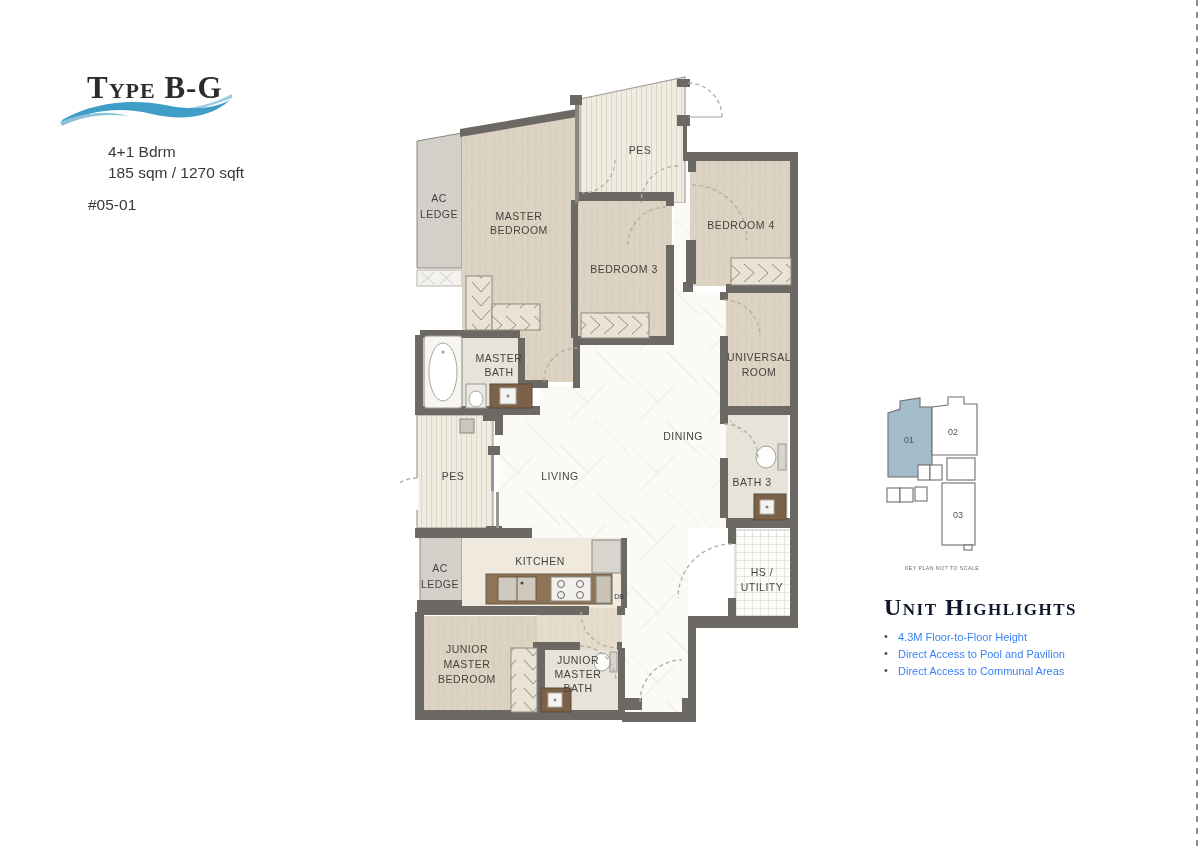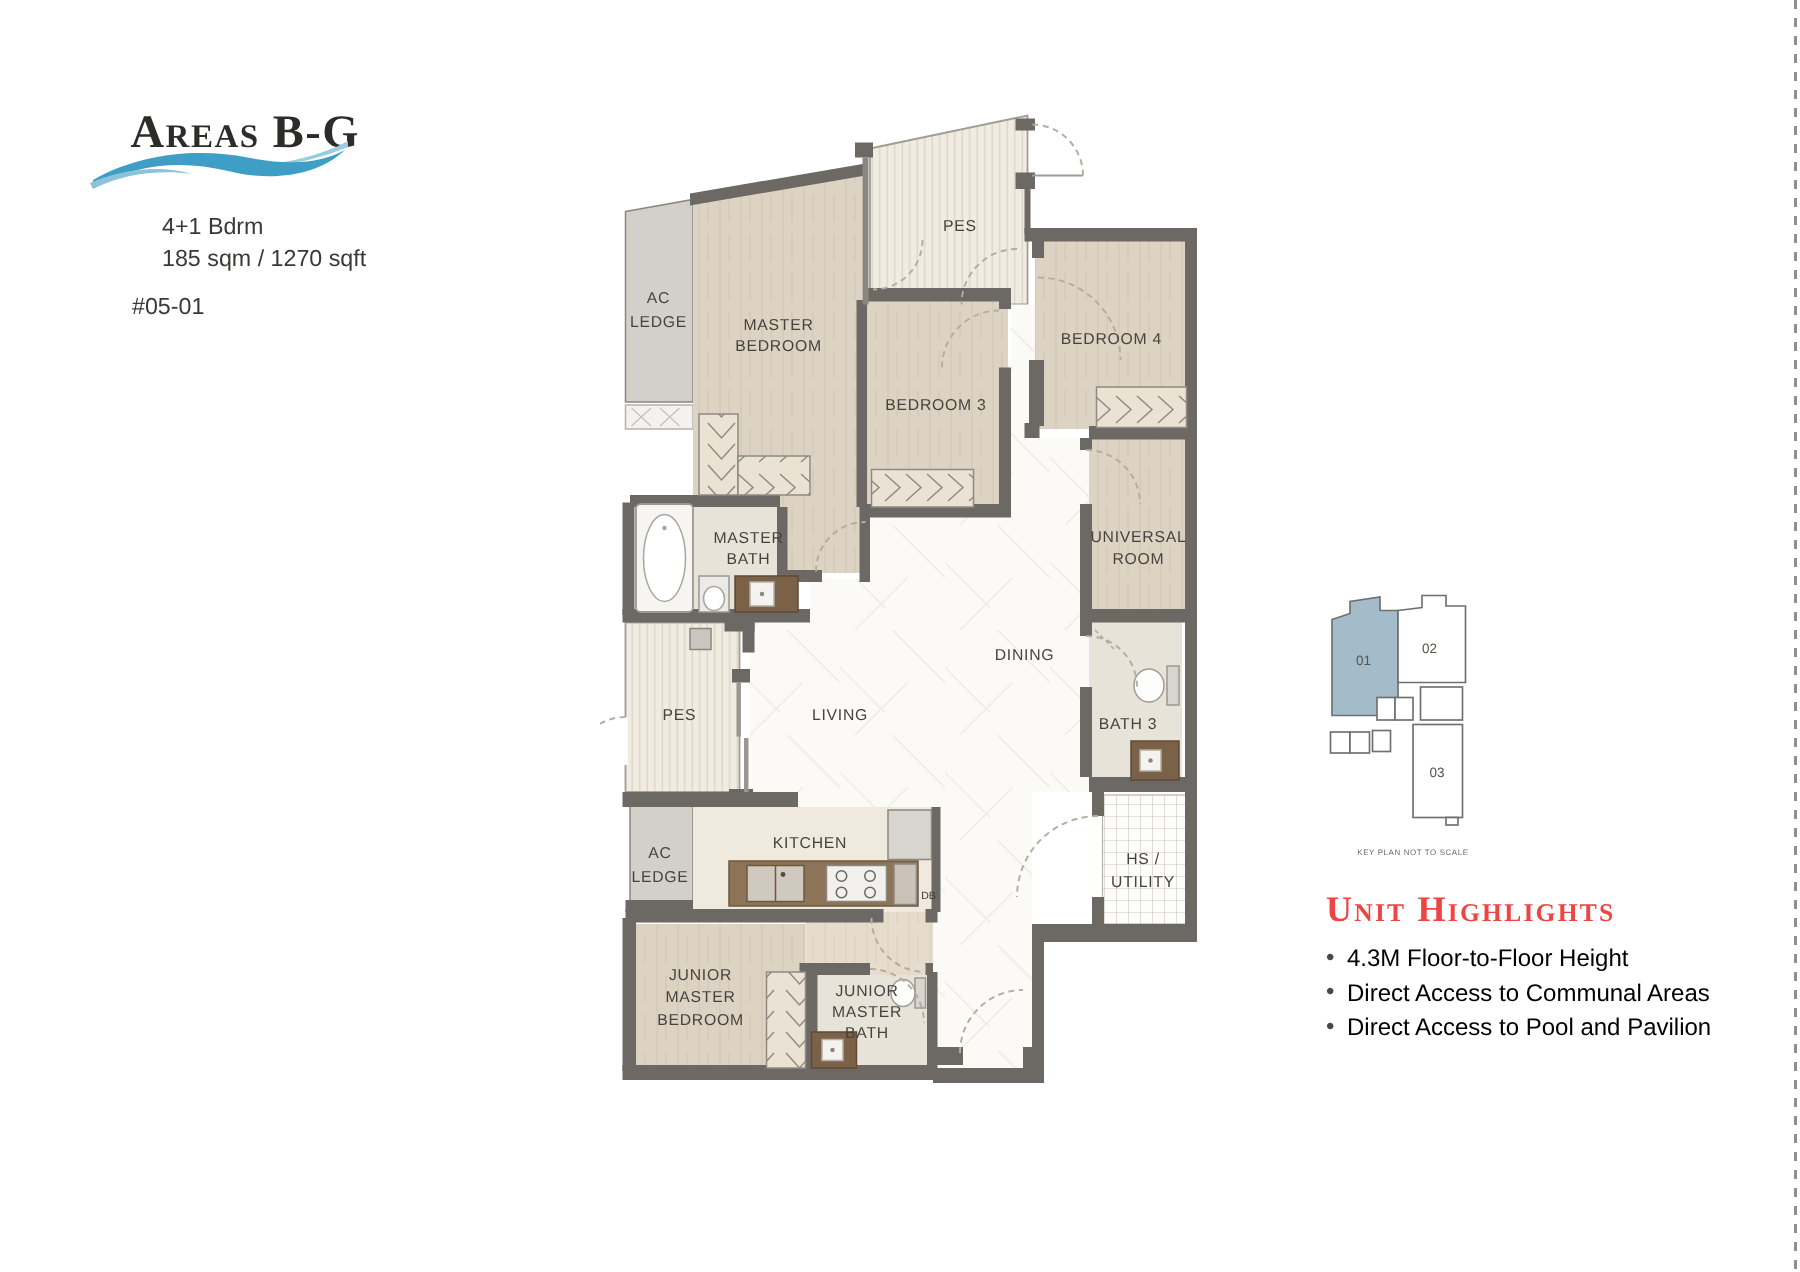--- a/index.html
+++ b/index.html
@@ -5,41 +5,41 @@
   html,body{margin:0;padding:0;background:#ffffff;}
   #page{position:relative;width:1200px;height:848px;background:#ffffff;overflow:hidden;
         font-family:"Liberation Sans", sans-serif;}
   .abs{position:absolute;}
   #type-title{left:87px;top:70px;font-family:"Liberation Serif", serif;
      font-variant:small-caps;font-size:31px;font-weight:bold;color:#2e2c29;letter-spacing:1px;}
   #unit-info{left:88px;top:141px;font-size:15.5px;color:#3b3936;line-height:1.38;margin-left:20px;}
   #unit-number{left:88px;top:196px;font-size:15.5px;color:#3b3936;}
   #highlights{left:884px;top:594px;width:310px;}
   #highlights h2{margin:0;font-family:"Liberation Serif", serif;font-variant:small-caps;
-     font-size:24px;font-weight:bold;color:#ef4444;letter-spacing:1.5px;}
+     font-size:24px;font-weight:bold;color:#0f172a;letter-spacing:1.5px;}
   #highlights ul{list-style:none;margin:10px 0 0 0;padding:0;}
-  #highlights li{font-size:16px;color:#000000;margin:0 0 5px 0;padding-left:14px;position:relative;}
+  #highlights li{font-size:11px;color:#3b82f6;margin:0 0 5px 0;padding-left:14px;position:relative;}
   #highlights li::before{content:"•";position:absolute;left:0;top:-1px;color:#4a4745;}
   #cutline{left:1196px;top:0;width:2px;height:848px;
      background:repeating-linear-gradient(180deg,#8f8f8f 0 6px,transparent 6px 12px);}
   svg text{font-family:"Liberation Sans", sans-serif;}
   .roomlbl{font-size:10.5px;fill:#45433e;letter-spacing:.5px;text-anchor:middle;}
   .tinylbl{font-size:7px;fill:#3a3a3a;text-anchor:middle;}
   .kplbl{font-size:9px;fill:#55534f;text-anchor:middle;}
   .kpcap{font-size:5.3px;fill:#6a6a6a;letter-spacing:.4px;text-anchor:middle;}
   .wall{fill:#6c6964;}
   .door{fill:none;stroke:#b3ada2;stroke-width:1.3;stroke-dasharray:4 3;}
   .ward{fill:#eae2d3;stroke:#8f8a83;stroke-width:1;}
 </style>
 </head>
 <body>
 
 <div id="page">
 
-  <div class="abs" id="type-title">Areas B-G</div>
+  <div class="abs" id="type-title">Type B-G</div>
 
   <svg class="abs" style="left:60px;top:93px;" width="172" height="36" viewBox="0 0 172 36">
     <path d="M172,1 C150,13 122,18 100,16 C124,21 152,13 172,5 Z" fill="#97cde0"></path>
     <path d="M2,27 C35,8 75,6 105,12 C135,18 155,15 170,7 C151,25 120,28 92,21 C60,13 30,17 2,31 Z" fill="#3f9ec6"></path>
     <path d="M2,33 C22,23 45,20 68,23 C45,16 18,21 0,29 Z" fill="#8cc3d8"></path>
   </svg>
 
   <div class="abs" id="unit-info">
     <div>4+1 Bdrm</div>
     <div>185 sqm / 1270 sqft</div>
@@ -290,19 +290,19 @@
     <text class="kplbl" x="29" y="50">01</text>
     <text class="kplbl" x="73" y="42">02</text>
     <text class="kplbl" x="78" y="125">03</text>
     <text class="kpcap" x="62" y="177">KEY PLAN NOT TO SCALE</text>
   </svg>
 
   <div class="abs" id="highlights">
     <h2>Unit Highlights</h2>
     <ul>
       <li>4.3M Floor-to-Floor Height</li>
+      <li>Direct Access to Pool and Pavilion</li>
       <li>Direct Access to Communal Areas</li>
-      <li>Direct Access to Pool and Pavilion</li>
     </ul>
   </div>
 
   <div class="abs" id="cutline"></div>
 </div>
 
 </body></html>

